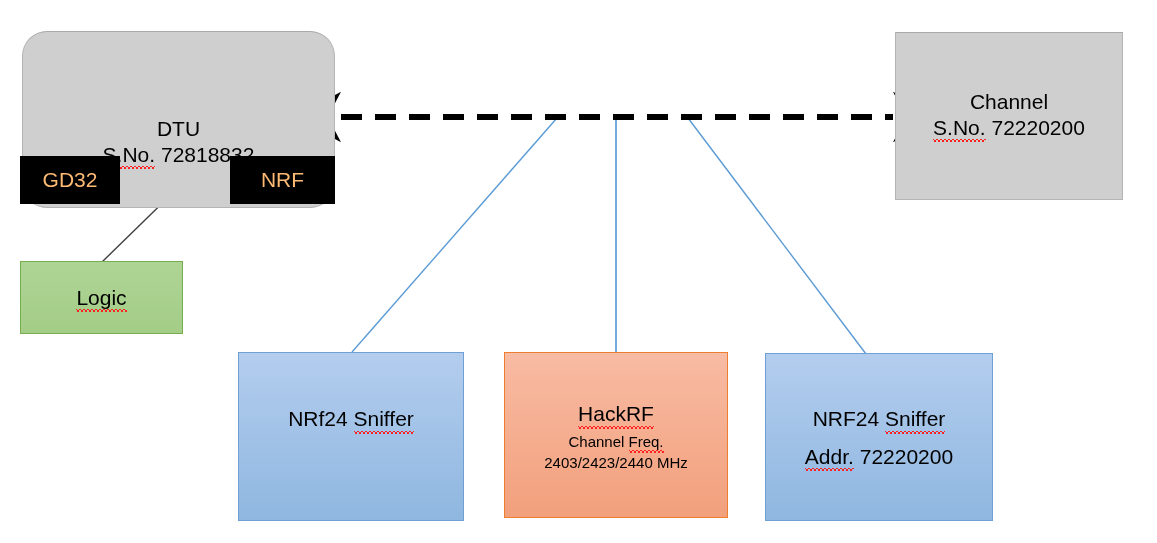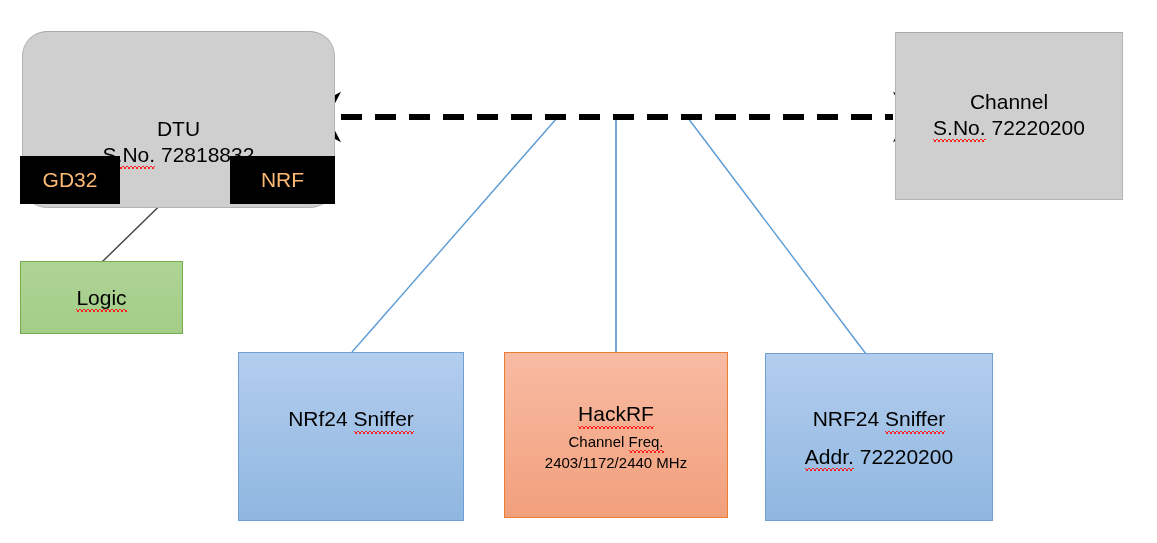--- a/index.html
+++ b/index.html
@@ -188,21 +188,21 @@
   </div>
 
   <div class="node node-orange" style="left:504px; top:352px; width:224px; height:166px;">
     <div style="position:absolute; left:0; right:0; top:48px;">
       <div>
         <span class="sq">HackRF</span>
       </div>
       <div class="sub" style="margin-top:5px;">
         <span>Channel&nbsp;</span><span class="sq">Freq.</span>
       </div>
-      <div class="sub" style="margin-top:2px;">2403/1172/2440 MHz</div>
+      <div class="sub" style="margin-top:2px;">2403/2423/2440 MHz</div>
     </div>
   </div>
 
   <div class="node node-blue" style="left:765px; top:353px; width:228px; height:168px;">
     <div style="position:absolute; left:0; right:0; top:52px;">
       <div>
         <span>NRF24&nbsp;</span><span class="sq">Sniffer</span>
       </div>
       <div style="margin-top:12px;">
         <span class="sq">Addr.</span><span>&nbsp;</span><span>72220200</span>

